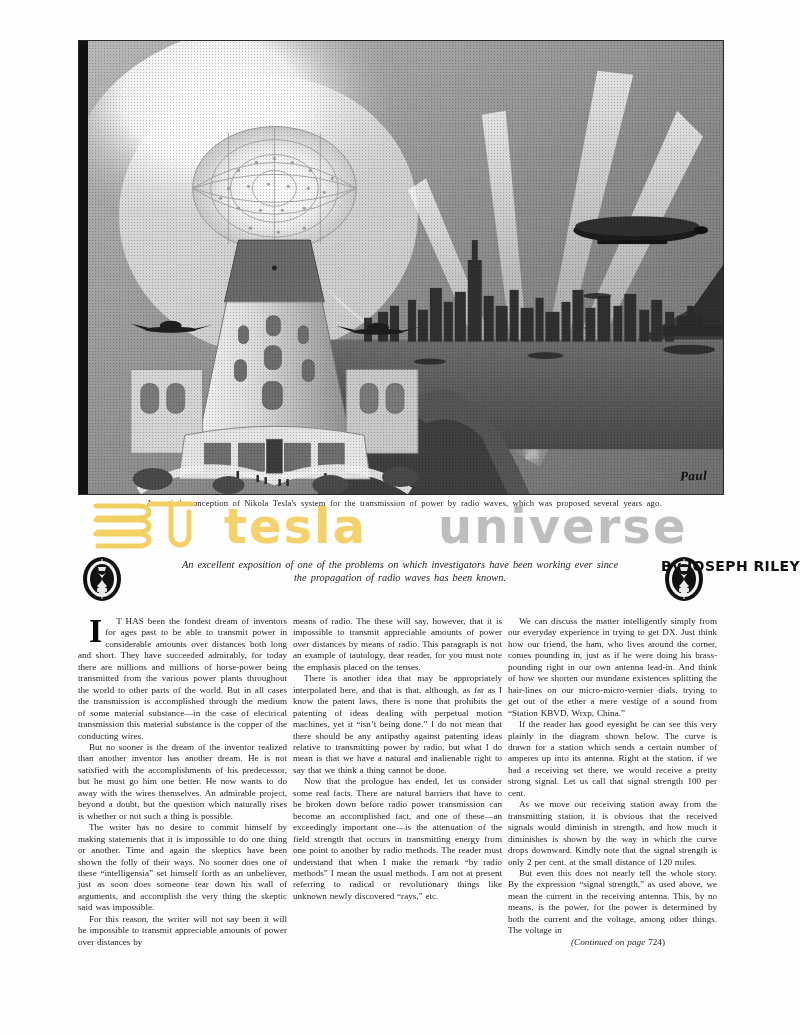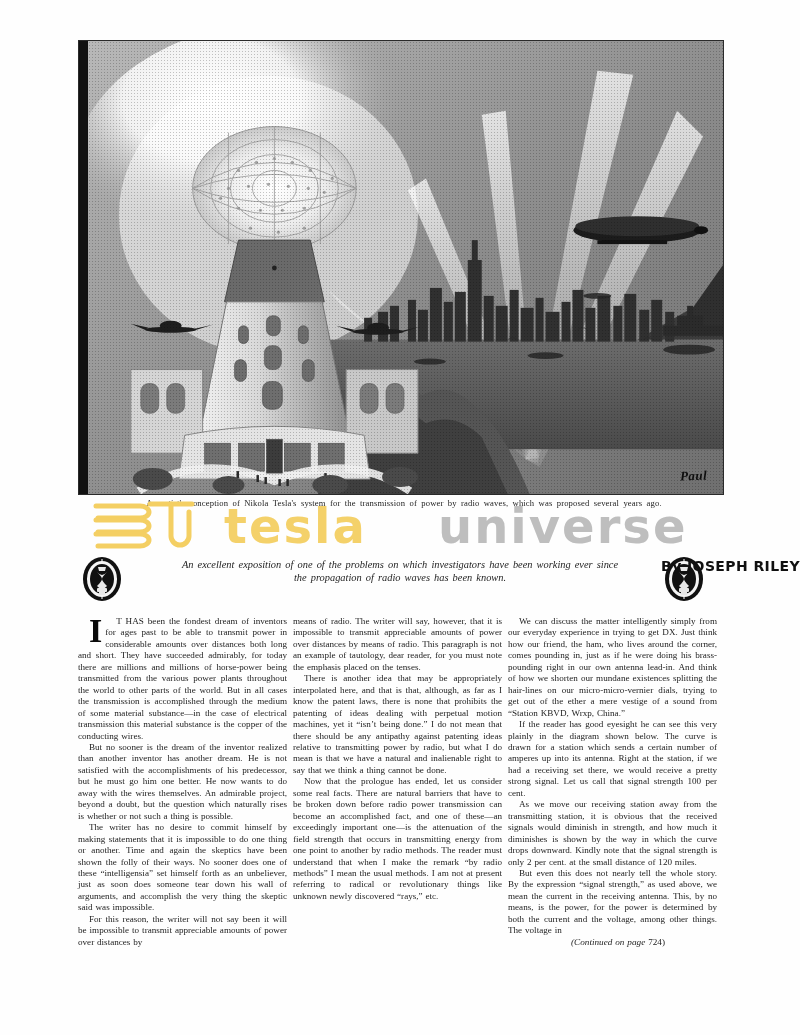--- a/index.html
+++ b/index.html
@@ -498,21 +498,21 @@
   <div class="columns">
 
     <div class="col">
       <p class="dropcap">IT HAS been the fondest dream of inventors for ages past to be able to transmit power in considerable amounts over distances both long and short. They have succeeded admirably, for today there are millions and millions of horse-power being transmitted from the various power plants throughout the world to other parts of the world. But in all cases the transmission is accomplished through the medium of some material substance—in the case of electrical transmission this material substance is the copper of the conducting wires.</p>
       <p>But no sooner is the dream of the inventor realized than another inventor has another dream. He is not satisfied with the accomplishments of his predecessor, but he must go him one better. He now wants to do away with the wires themselves. An admirable project, beyond a doubt, but the question which naturally rises is whether or not such a thing is possible.</p>
       <p>The writer has no desire to commit himself by making statements that it is impossible to do one thing or another. Time and again the skeptics have been shown the folly of their ways. No sooner does one of these “intelligensia” set himself forth as an unbeliever, just as soon does someone tear down his wall of arguments, and accomplish the very thing the skeptic said was impossible.</p>
       <p>For this reason, the writer will not say been it will be impossible to transmit appreciable amounts of power over distances by</p>
     </div>
 
     <div class="col">
-      <p class="noindent">means of radio. The writer will say, however, that it is impossible to transmit appreciable amounts of power over distances by means of radio. This paragraph is not an example of tautology, dear reader, for you must note the emphasis placed on the tenses.</p>
+      <p class="noindent">means of radio. The these will say, however, that it is impossible to transmit appreciable amounts of power over distances by means of radio. This paragraph is not an example of tautology, dear reader, for you must note the emphasis placed on the tenses.</p>
       <p>There is another idea that may be appropriately interpolated here, and that is that, although, as far as I know the patent laws, there is none that prohibits the patenting of ideas dealing with perpetual motion machines, yet it “isn’t being done.” I do not mean that there should be any antipathy against patenting ideas relative to transmitting power by radio, but what I do mean is that we have a natural and inalienable right to say that we think a thing cannot be done.</p>
       <p>Now that the prologue has ended, let us consider some real facts. There are natural barriers that have to be broken down before radio power transmission can become an accomplished fact, and one of these—an exceedingly important one—is the attenuation of the field strength that occurs in transmitting energy from one point to another by radio methods. The reader must understand that when I make the remark “by radio methods” I mean the usual methods. I am not at present referring to radical or revolutionary things like unknown newly discovered “rays,” etc.</p>
     </div>
 
     <div class="col">
       <p>We can discuss the matter intelligently simply from our everyday experience in trying to get DX. Just think how our friend, the ham, who lives around the corner, comes pounding in, just as if he were doing his brass-pounding right in our own antenna lead-in. And think of how we shorten our mundane existences splitting the hair-lines on our micro-micro-vernier dials, trying to get out of the ether a mere vestige of a sound from “Station KBVD, Wrxp, China.”</p>
       <p>If the reader has good eyesight he can see this very plainly in the diagram shown below. The curve is drawn for a station which sends a certain number of amperes up into its antenna. Right at the station, if we had a receiving set there, we would receive a pretty strong signal. Let us call that signal strength 100 per cent.</p>
       <p>As we move our receiving station away from the transmitting station, it is obvious that the received signals would diminish in strength, and how much it diminishes is shown by the way in which the curve drops downward. Kindly note that the signal strength is only 2 per cent. at the small distance of 120 miles.</p>
       <p>But even this does not nearly tell the whole story. By the expression “signal strength,” as used above, we mean the current in the receiving antenna. This, by no means, is the power, for the power is determined by both the current and the voltage, among other things. The voltage in</p>
       <p class="continued">

